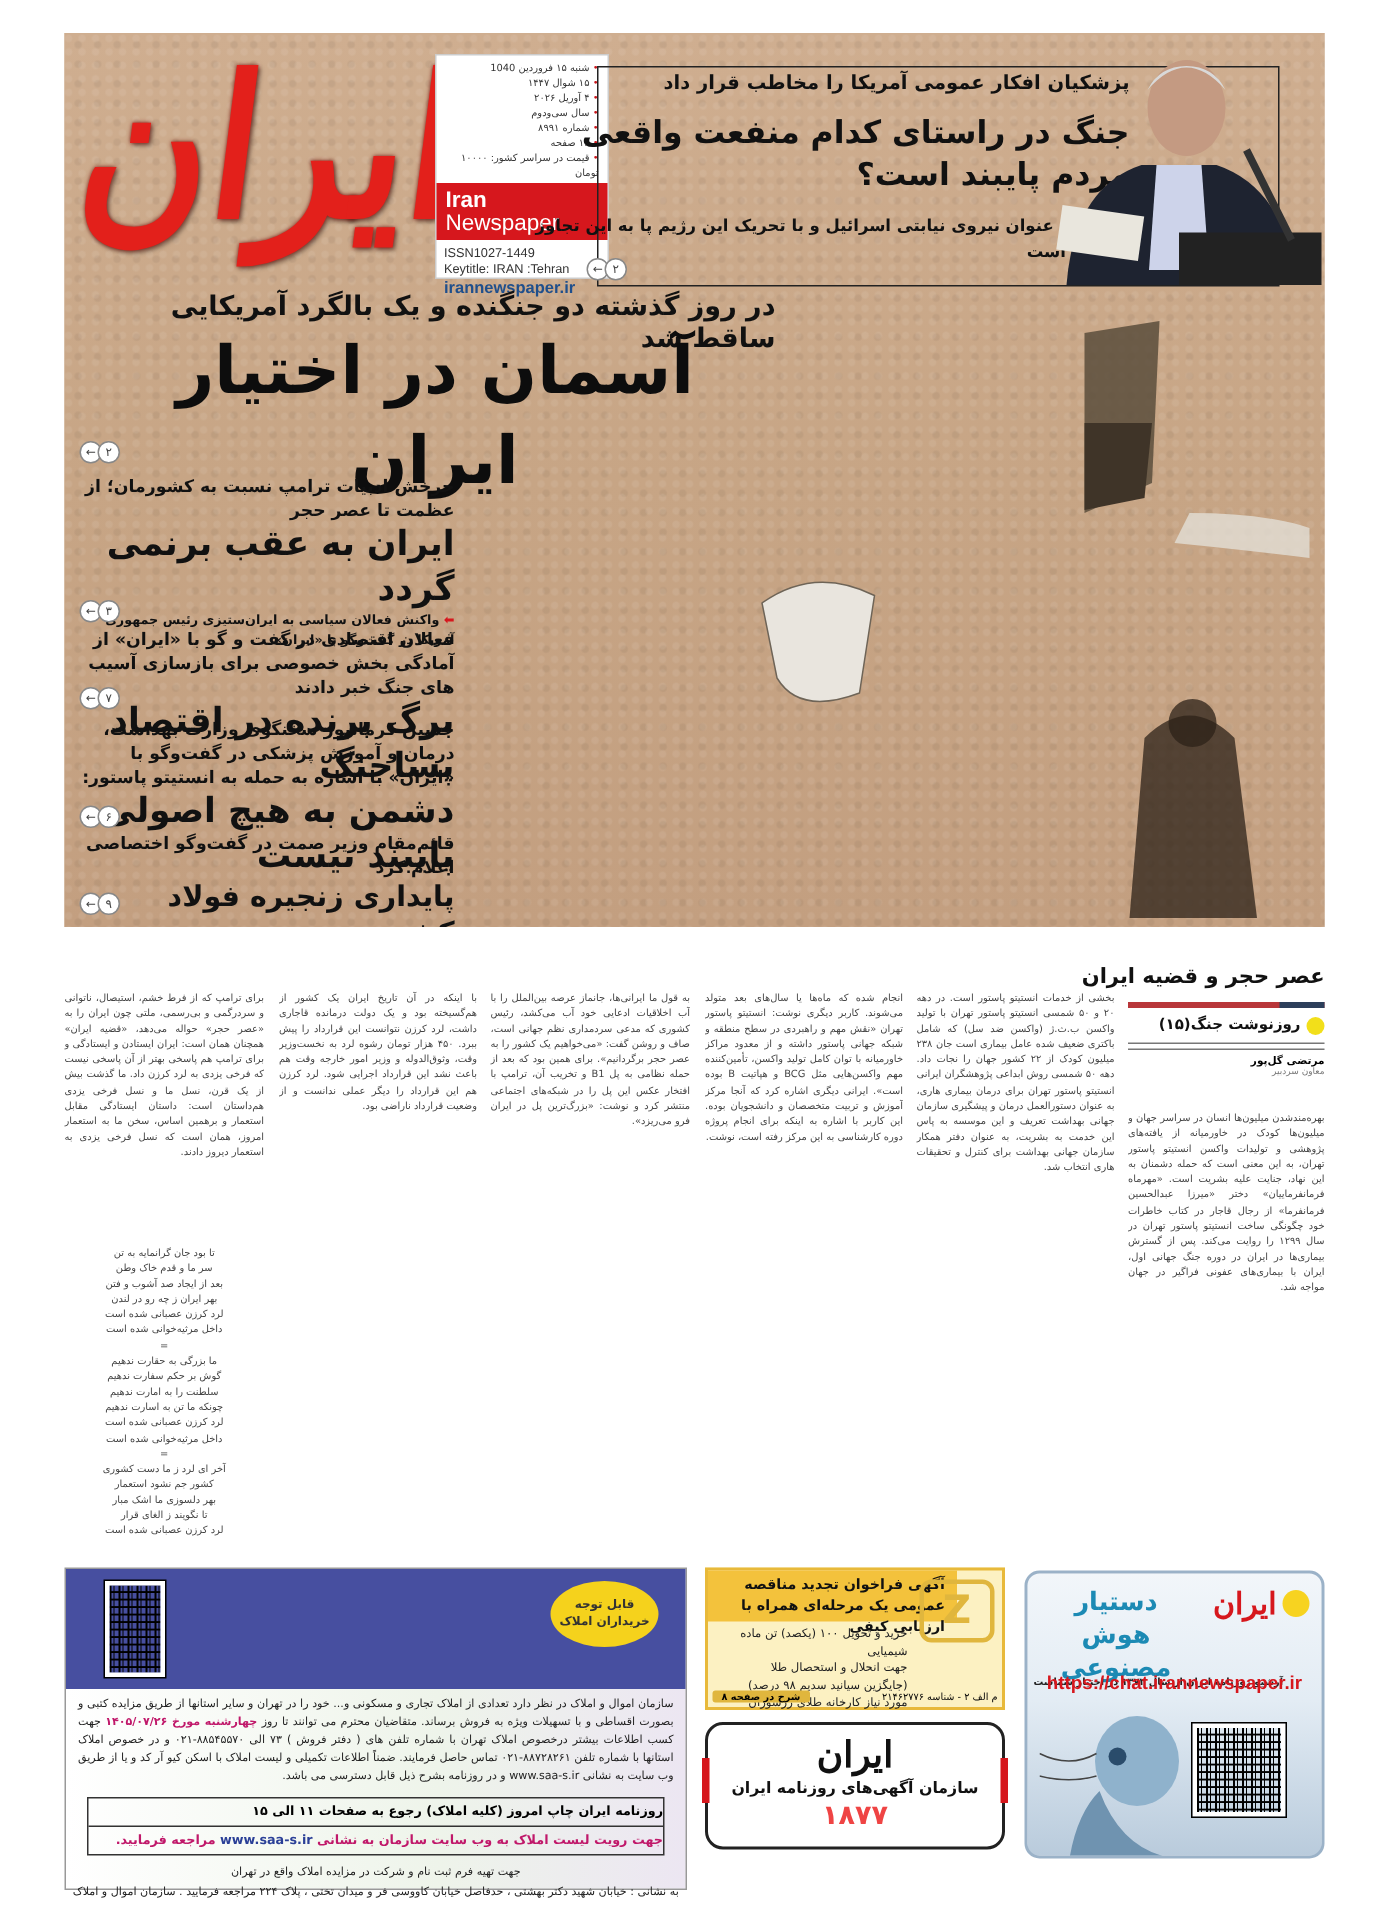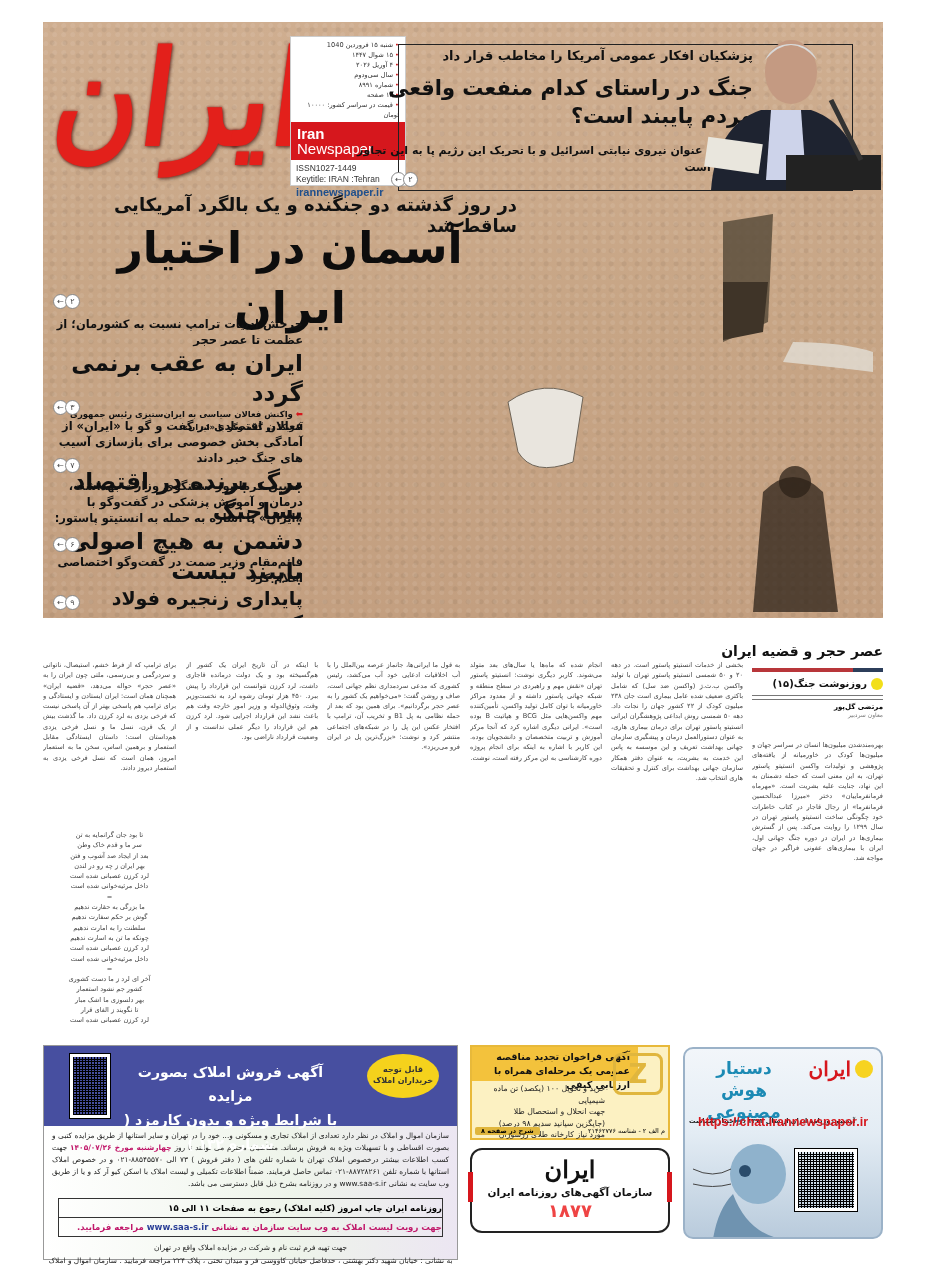--- a/index.html
+++ b/index.html
@@ -222,24 +222,20 @@
     <div>آخر ای لرد ز ما دست کشوری</div>
     <div>کشور جم نشود استعمار</div>
     <div>بهر دلسوزی ما اشک مبار</div>
     <div>تا نگویند ز الغای قرار</div>
     <div>لرد کرزن عصبانی شده است</div>
   </div>
 
   <div class="ad1">
     <div class="ad1-head">
       <div class="qr" style="left:26px;top:8px;width:40px;height:64px;position:absolute"></div>
-      <div class="ad1-title">
-        <div>آگهی فروش املاک بصورت مزایده</div>
-        <div>با شرایط ویژه و بدون کارمزد ( شماره ۱۳۲ )</div>
-      </div>
       <div class="bubble">قابل توجه خریداران املاک</div>
     </div>
     <div class="ad1-body">
       <span>سازمان اموال و املاک در نظر دارد تعدادی از املاک تجاری و مسکونی و... خود را در تهران و سایر استانها از طریق مزایده کتبی و بصورت اقساطی و با تسهیلات ویژه به فروش برساند. متقاضیان محترم می توانند تا روز</span>
       <span class="hl">چهارشنبه مورخ ۱۴۰۵/۰۷/۲۶</span>
       <span>جهت کسب اطلاعات بیشتر درخصوص املاک تهران با شماره تلفن های ( دفتر فروش ) ۷۳ الی ۸۸۵۴۵۵۷۰-۰۲۱ و در خصوص املاک استانها با شماره تلفن ۸۸۷۲۸۲۶۱-۰۲۱ تماس حاصل فرمایند. ضمناً اطلاعات تکمیلی و لیست املاک با اسکن کیو آر کد و یا از طریق وب سایت به نشانی www.saa-s.ir و در روزنامه بشرح ذیل قابل دسترسی می باشد.</span>
     </div>
     <div class="ad1-box">
       <div>روزنامه ایران چاپ امروز (کلیه املاک) رجوع به صفحات ۱۱ الی ۱۵</div>
       <div>

